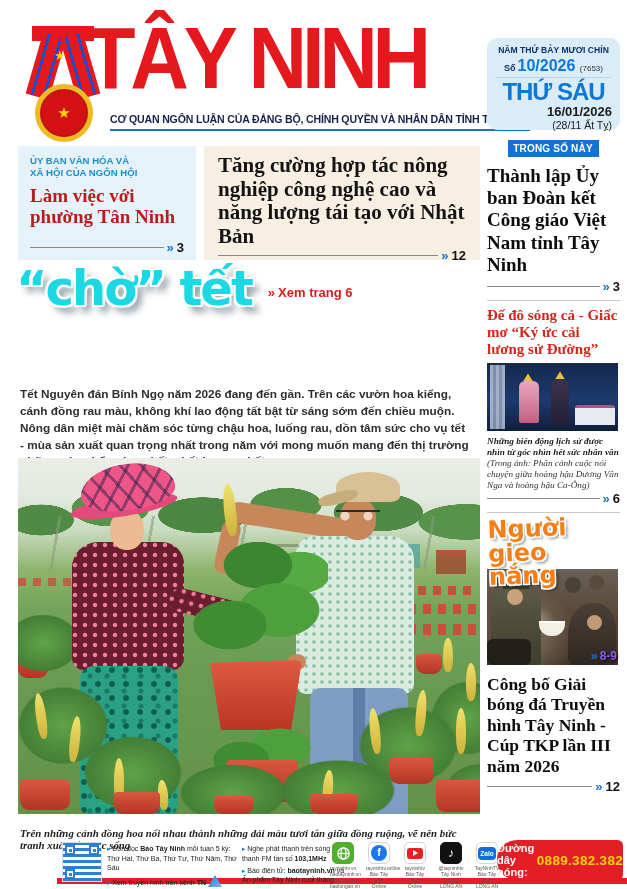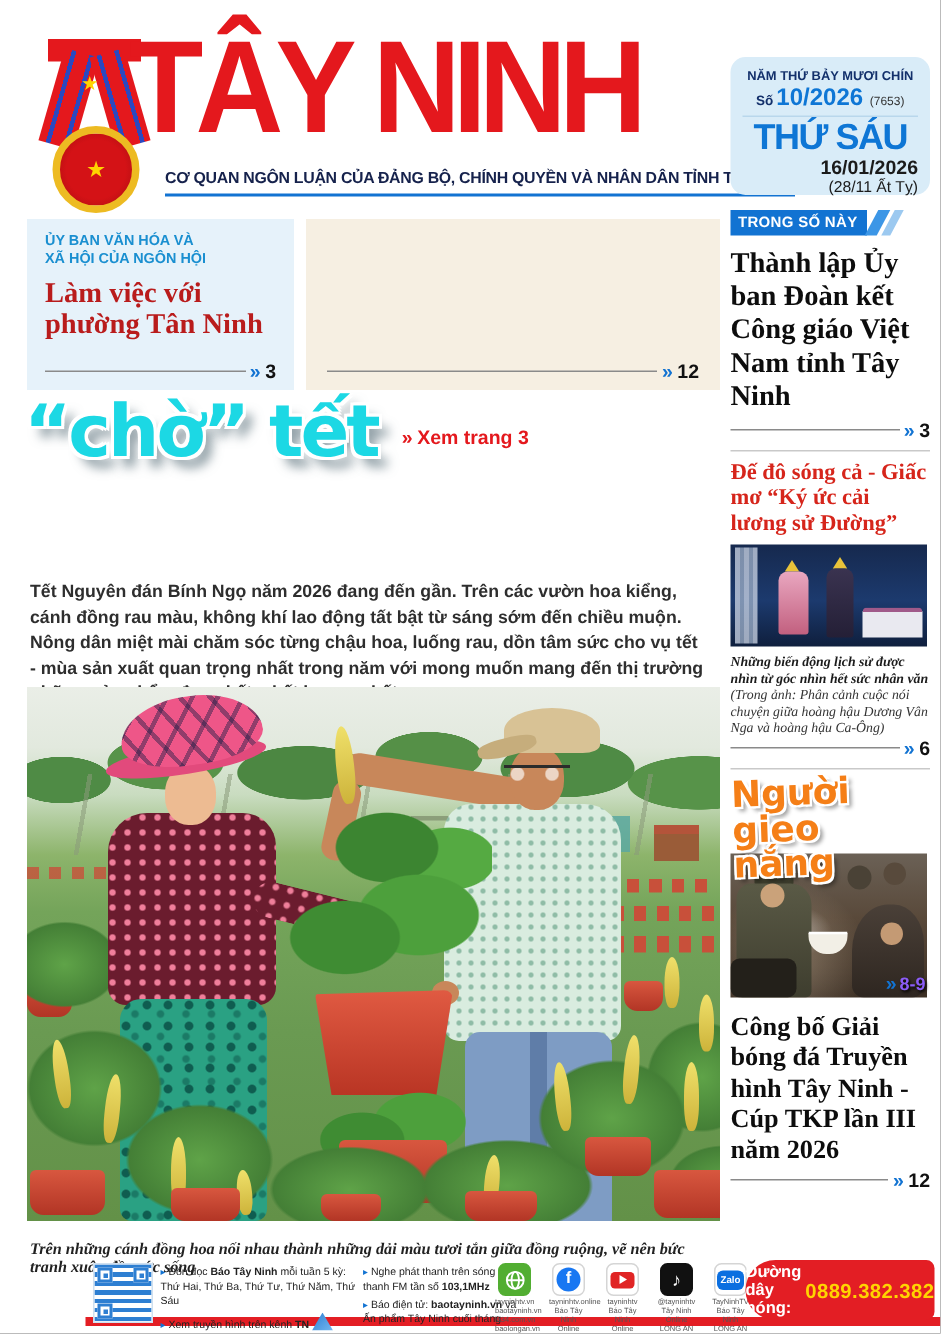--- a/index.html
+++ b/index.html
@@ -92,21 +92,21 @@
     radial-gradient(ellipse 50px 34px at 80% 35%,#55aa42 60%,rgba(0,0,0,0) 62%);}
   .c-spike{left:206px;top:26px;width:12px;height:52px;transform:rotate(-6deg);}
   .c-pot{left:192px;top:202px;width:92px;height:70px;background:linear-gradient(180deg,#e05a42,#b93524);clip-path:polygon(0 4%,100% 0,88% 100%,12% 100%);border-radius:6px;}
   .c2-plant{left:185px;top:254px;width:110px;height:80px;background-image:
     radial-gradient(ellipse 46px 30px at 35% 60%,#3f8c33 60%,rgba(0,0,0,0) 62%),
     radial-gradient(ellipse 50px 32px at 70% 45%,#4da03c 60%,rgba(0,0,0,0) 62%);}
   .c2-pot{left:208px;top:302px;width:72px;height:42px;}
 
   
   .rail{position:absolute;left:487px;top:140px;width:133px;}
-  .tab-row{display:flex;align-items:center;height:17px;}
+  .tab-row{display:flex;align-items:center;height:17px;flex-direction:column;}
   .tab{background:#1273d2;color:#fff;font:bold 10px "Liberation Sans",sans-serif;padding:3px 6px 3px 5px;letter-spacing:.2px;}
   .tab-stripe{display:inline-block;width:8px;height:17px;background:#3c96e6;transform:skewX(-28deg);margin-left:3px;}
   .tab-stripe.s2{background:#9cc9f0;width:6px;}
   .r-item1 h3{font:bold 19px/1.17 "Liberation Serif",serif;color:#0d0d0d;margin:8px 0 3px;}
   .r-sep{border-top:1px solid #c9c9c9;margin:6px 0;}
   .r-item2 h3{font:bold 15px/1.14 "Liberation Serif",serif;color:#d6251b;margin:0 0 5px;}
   .stage{position:relative;width:131px;height:68px;overflow:hidden;background:linear-gradient(180deg,#16294e 0%,#1c3a6e 55%,#0f1f3d 100%);}
   .stage *{position:absolute;}
   .curtain{left:3px;top:2px;width:15px;height:64px;background:repeating-linear-gradient(90deg,#cfd8e8 0 3px,#9fb0c8 3px 6px);opacity:.75;}
   .perf-a{left:32px;top:18px;width:20px;height:42px;border-radius:6px 6px 2px 2px;background:linear-gradient(#e9a7c0,#c2607f);}
@@ -195,30 +195,31 @@
     <div class="box-a">
       <div class="kicker">ỦY BAN VĂN HÓA VÀ XÃ HỘI CỦA NGÔN HỘI</div>
       <h2>Làm việc với phường Tân Ninh</h2>
       <div class="page-mark">
         <span class="pm-line"></span>
         <span class="pm-chev">»</span>
         <span class="pm-num">3</span>
       </div>
     </div>
     <div class="box-b">
+      <h2>Tăng cường hợp tác nông nghiệp công nghệ cao và năng lượng tái tạo với Nhật Bản</h2>
       <div class="page-mark">
         <span class="pm-line"></span>
         <span class="pm-chev">»</span>
         <span class="pm-num">12</span>
       </div>
     </div>
   </div>
 
   <div class="lead">
-    <div class="lead-line"><span>“chờ” tết</span><span class="see"><span class="pm-chev">»</span><span>Xem trang 3</span></span></div>
+    <div class="lead-line"><span>“chờ” tết</span><span class="see"><span class="pm-chev">»</span><span>Xem trang 6</span></span></div>
   </div>
   <div class="summary">Tết Nguyên đán Bính Ngọ năm 2026 đang đến gần. Trên các vườn hoa kiểng, cánh đồng rau màu, không khí lao động tất bật từ sáng sớm đến chiều muộn. Nông dân miệt mài chăm sóc từng chậu hoa, luống rau, dồn tâm sức cho vụ tết - mùa sản xuất quan trọng nhất trong năm với mong muốn mang đến thị trường những sản phẩm đẹp nhất, chất lượng nhất.</div>
 
   <div class="photo">
     <div class="palms"></div>
     <div class="trunks"></div>
     <div class="shed"></div>
     <div class="hut"></div>
     <div class="doorframe"></div>
     <div class="potrow" style="left:0;top:120px;width:120px;height:8px;opacity:.8"></div>

